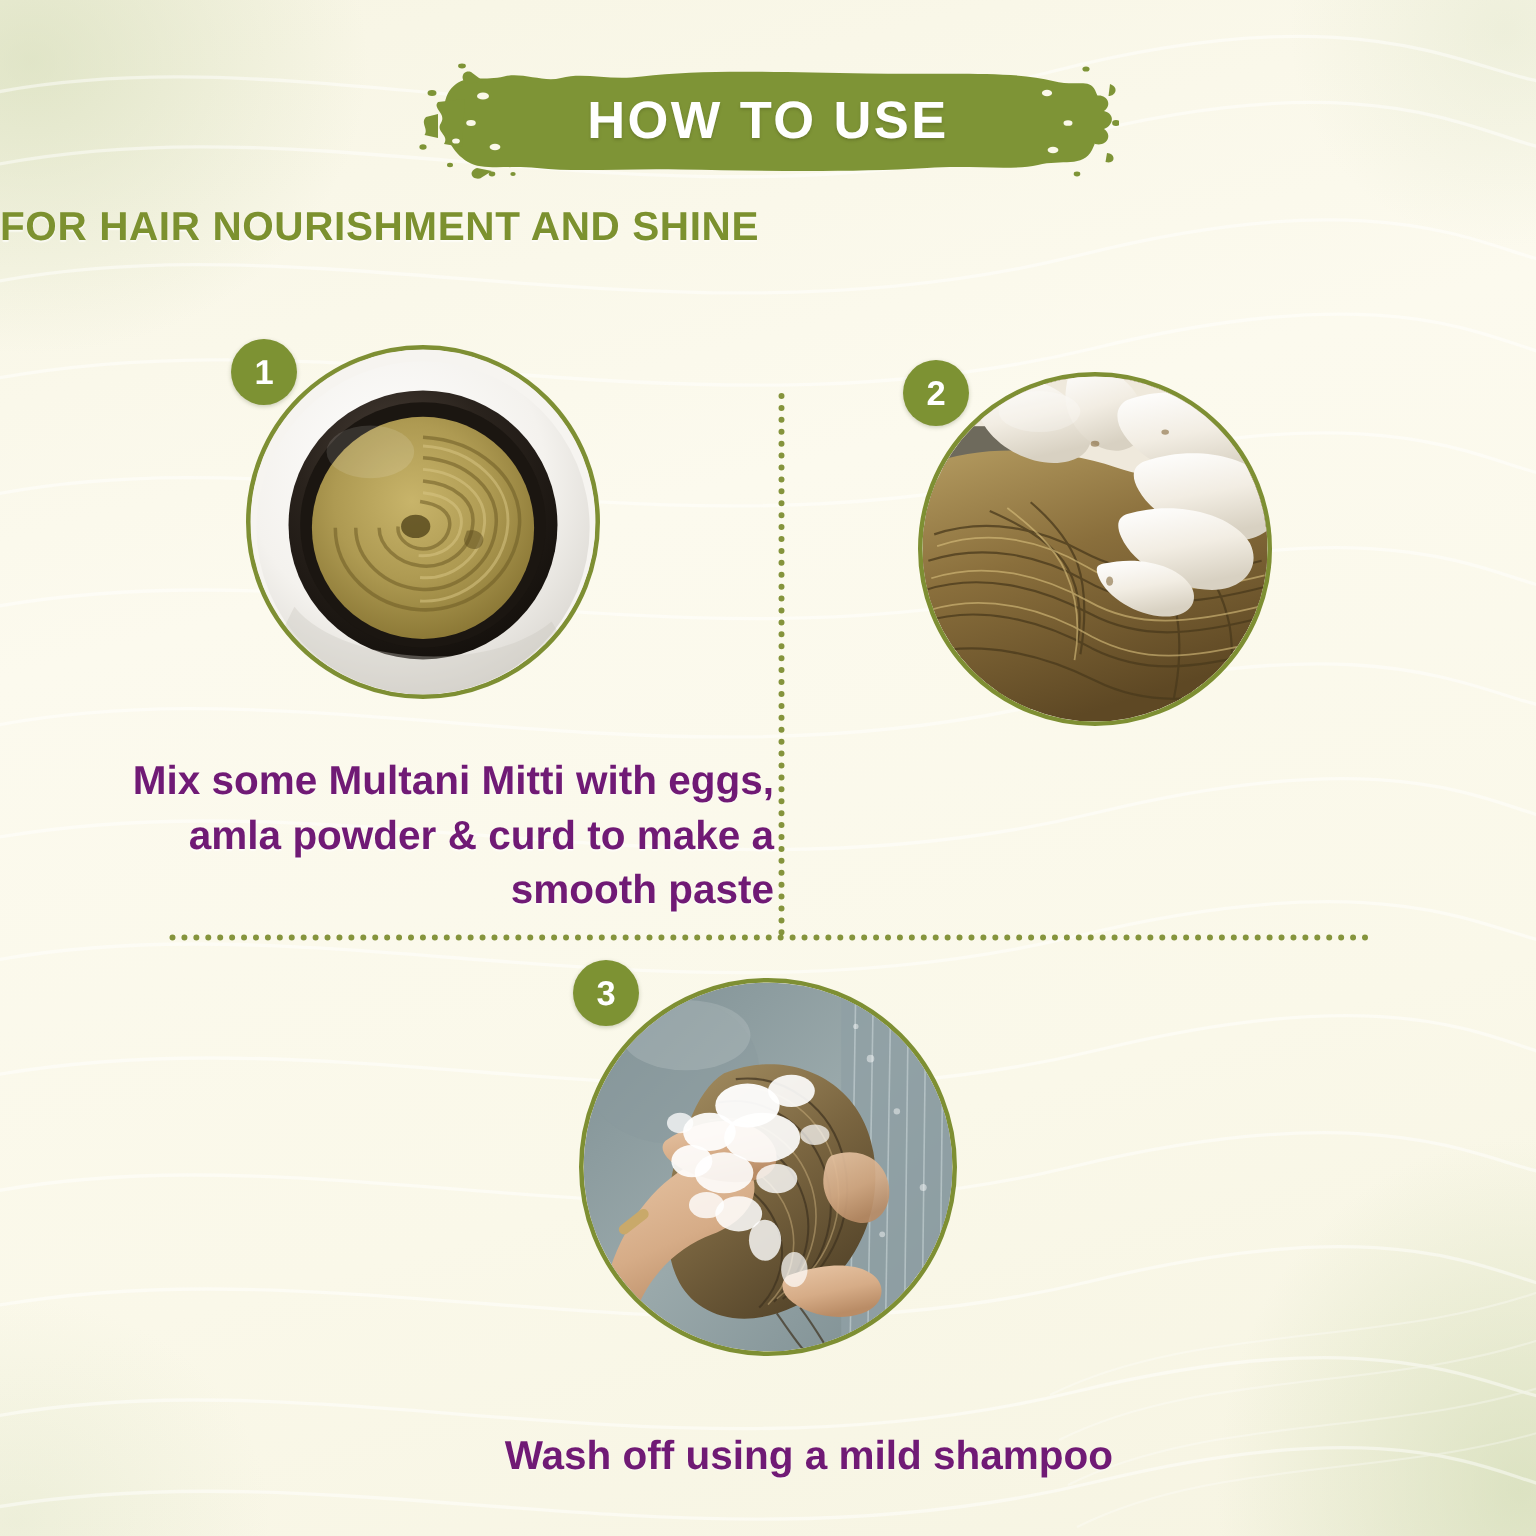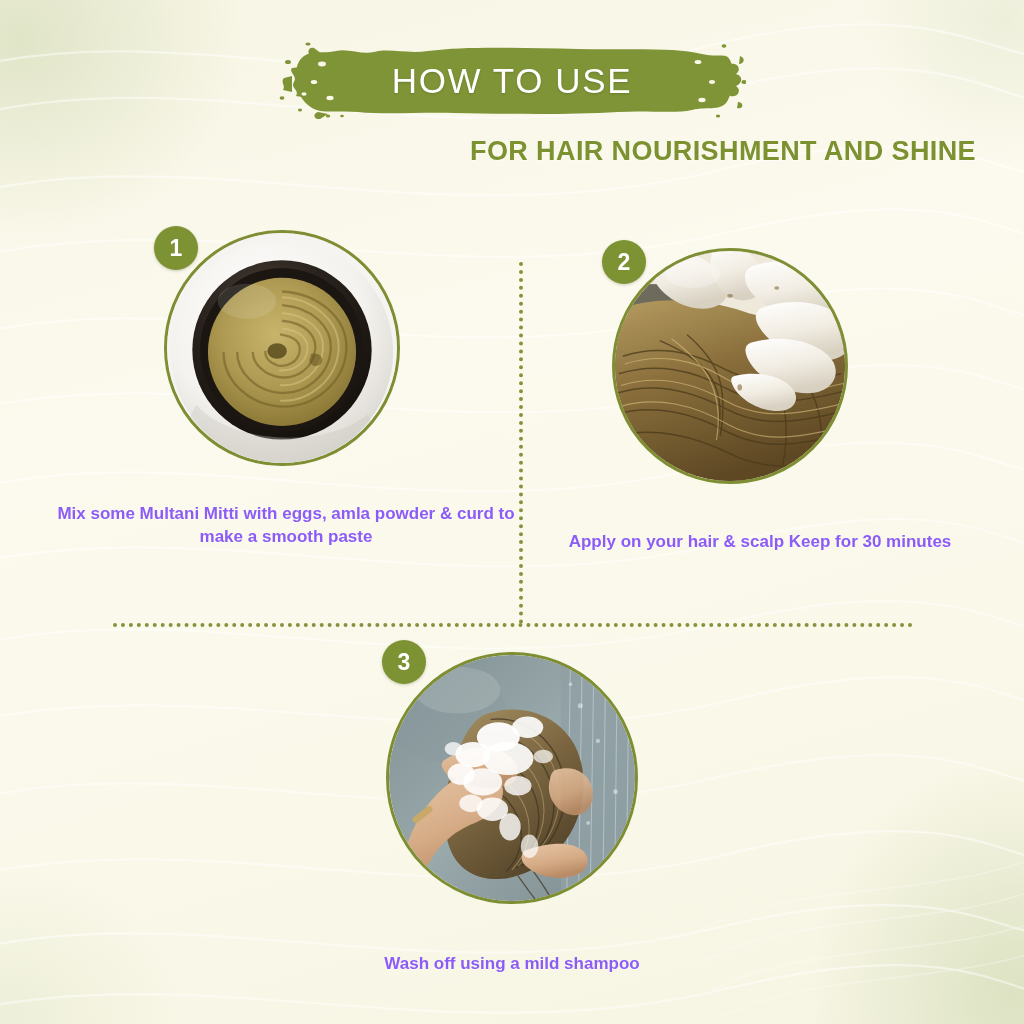--- a/index.html
+++ b/index.html
@@ -28,27 +28,27 @@
   }
 
   
   .header { position:absolute; top:0; left:0; width:1024px; }
   #brush-wrap {
     position:absolute; left:278px; top:42px; width:468px; height:78px;
   }
   #brush-title {
     position:absolute; left:278px; top:42px; width:468px; height:78px;
     display:flex; align-items:center; justify-content:center;
-    font-size:35px; font-weight:normal; letter-spacing:1.6px;
+    font-size:35px; font-weight:bold; letter-spacing:1.6px;
     color:#FFFFFF;
     text-shadow:0 1px 2px rgba(60,70,20,0.28);
   }
   #subtitle {
     position:absolute; left:0; top:136px; width:976px;
-    text-align:right;
+    text-align:left;
     font-size:27px; font-weight:bold; letter-spacing:0.4px;
     color:#7C912F;
     text-shadow:0 1px 1px rgba(255,255,255,0.7);
   }
 
   
   #divider-vertical {
     position:absolute; left:519px; top:262px; width:0; height:362px;
     border-left:4px dotted #7F8F33;
     opacity:0.95;
@@ -73,23 +73,23 @@
     position:absolute;
     width:44px; height:44px; border-radius:50%;
     background:#7D9233;
     color:#FFFFFF;
     display:flex; align-items:center; justify-content:center;
     font-size:23px; font-weight:bold;
     box-shadow:0 1px 3px rgba(60,70,20,0.25);
     z-index:5;
   }
   .caption {
-    text-align:center;
-    font-size:17px; font-weight:bold; line-height:1.36;
-    color:#8b5cf6;
+    text-align:right;
+    font-size:27px; font-weight:bold; line-height:1.36;
+    color:#701a75;
     text-shadow:0 1px 1px rgba(255,255,255,0.65);
   }
 
   
   #step-1 { left:56px; top:230px; width:460px; }
   #step-1 .circle-wrap { width:236px; height:236px; margin:0 auto 0 108px; }
   #step-1 .photo { width:236px; height:236px; }
   #step-1 .badge { left:-10px; top:-4px; }
   #step-1 .caption { margin-top:36px; width:460px; }
 
@@ -287,21 +287,20 @@
             <ellipse cx="118" cy="46" rx="3" ry="2"></ellipse>
             <ellipse cx="166" cy="38" rx="2.6" ry="1.8"></ellipse>
             <ellipse cx="128" cy="140" rx="2.4" ry="3.2"></ellipse>
           </g>
           <ellipse cx="80" cy="24" rx="28" ry="14" fill="#FFFFFF" opacity="0.25"></ellipse>
         </g>
       </svg>
     </div>
     <div class="badge">2</div>
   </div>
-  <div class="caption">Apply on your hair &amp; scalp Keep for 30 minutes</div>
 </div>
 
 <div class="step" id="step-3">
   <div class="circle-wrap">
     <div class="photo">
       <svg viewBox="0 0 252 252">
         <defs>
           <linearGradient id="showerBg" x1="0" y1="0" x2="1" y2="1">
             <stop offset="0%" stop-color="#7E8F93"></stop>
             <stop offset="50%" stop-color="#9AA9AB"></stop>

